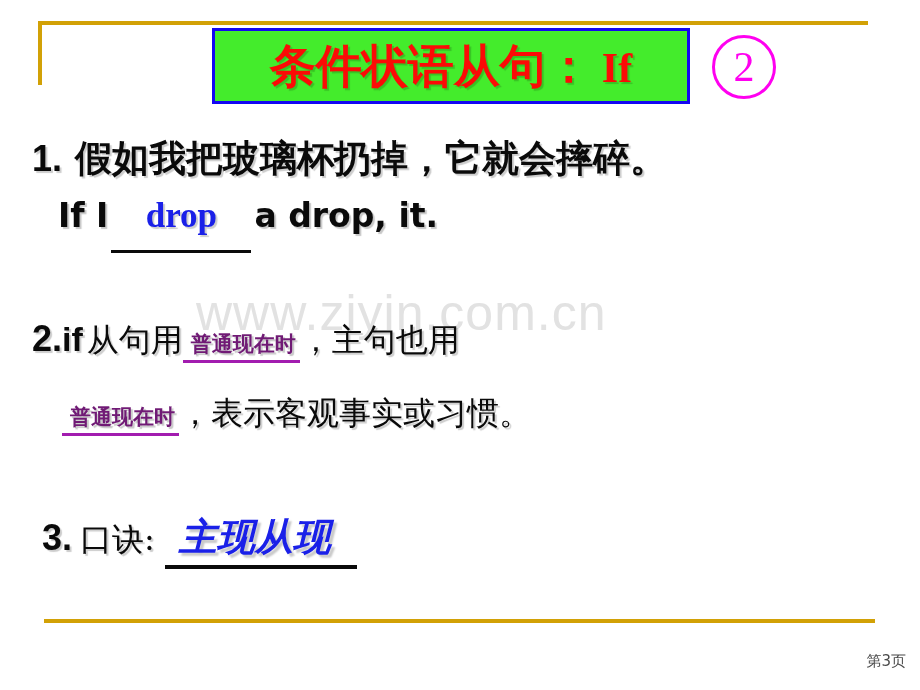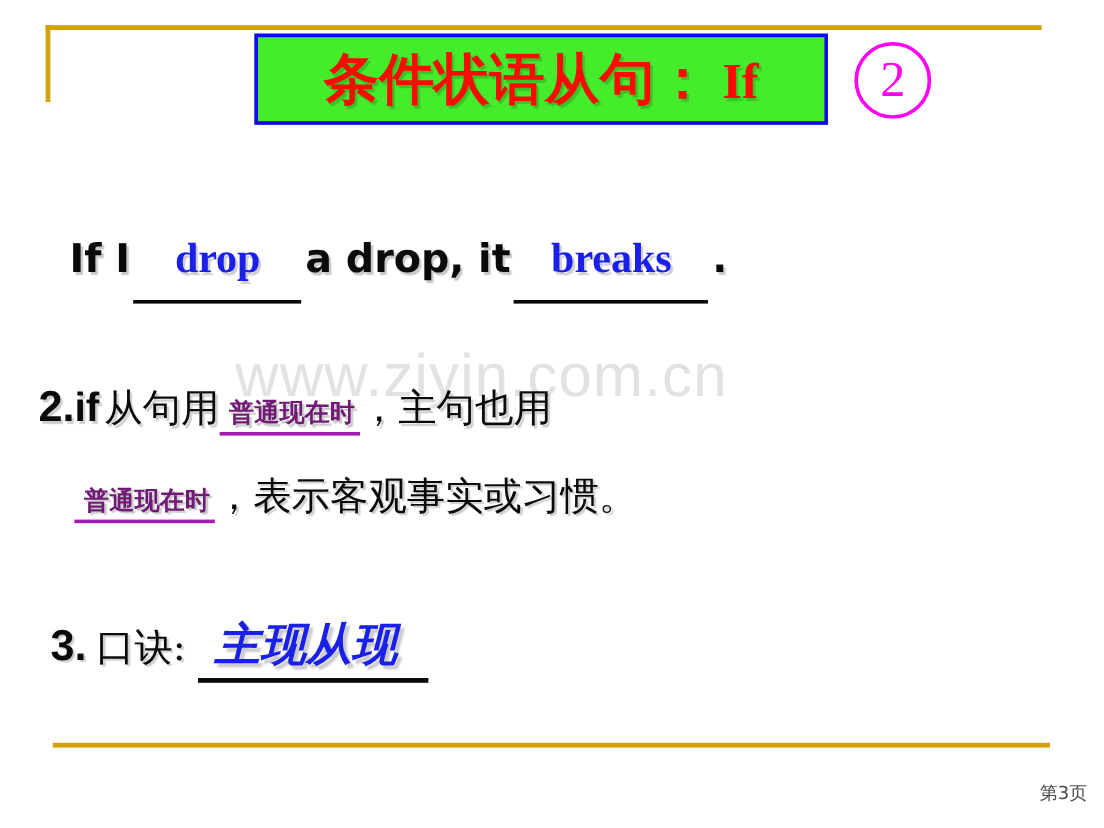--- a/index.html
+++ b/index.html
@@ -237,26 +237,26 @@
   <div class="watermark">www.ziyin.com.cn</div>
 
   <div class="title-box">
     <span class="title-text"><span>条件状语从句：</span><span class="if-word">If</span></span>
   </div>
 
   <div class="badge">
     <span class="badge-num">2</span>
   </div>
 
+  <div class="block cn-head" id="item1-cn"><span class="num-label">1.</span> <span>假如我把玻璃杯扔掉，它就会摔碎。</span></div>
 
   <div class="block" id="item1-en">
     <span class="en-text">If I</span>
     <span class="blank" id="blank-drop">drop</span>
     <span class="en-text">a drop, it</span>
-    <span class="blank" id="blank-breaks">breaks</span>
     <span class="en-text">.</span>
   </div>
 
   <div class="block" id="item2-l1">
     <span class="num-label">2.</span>
     <span class="if-kw">if</span>
     <span class="cn-serif">从句用</span>
     <span class="blank-cn">普通现在时</span>
     <span class="cn-serif">，主句也用</span>
   </div>

